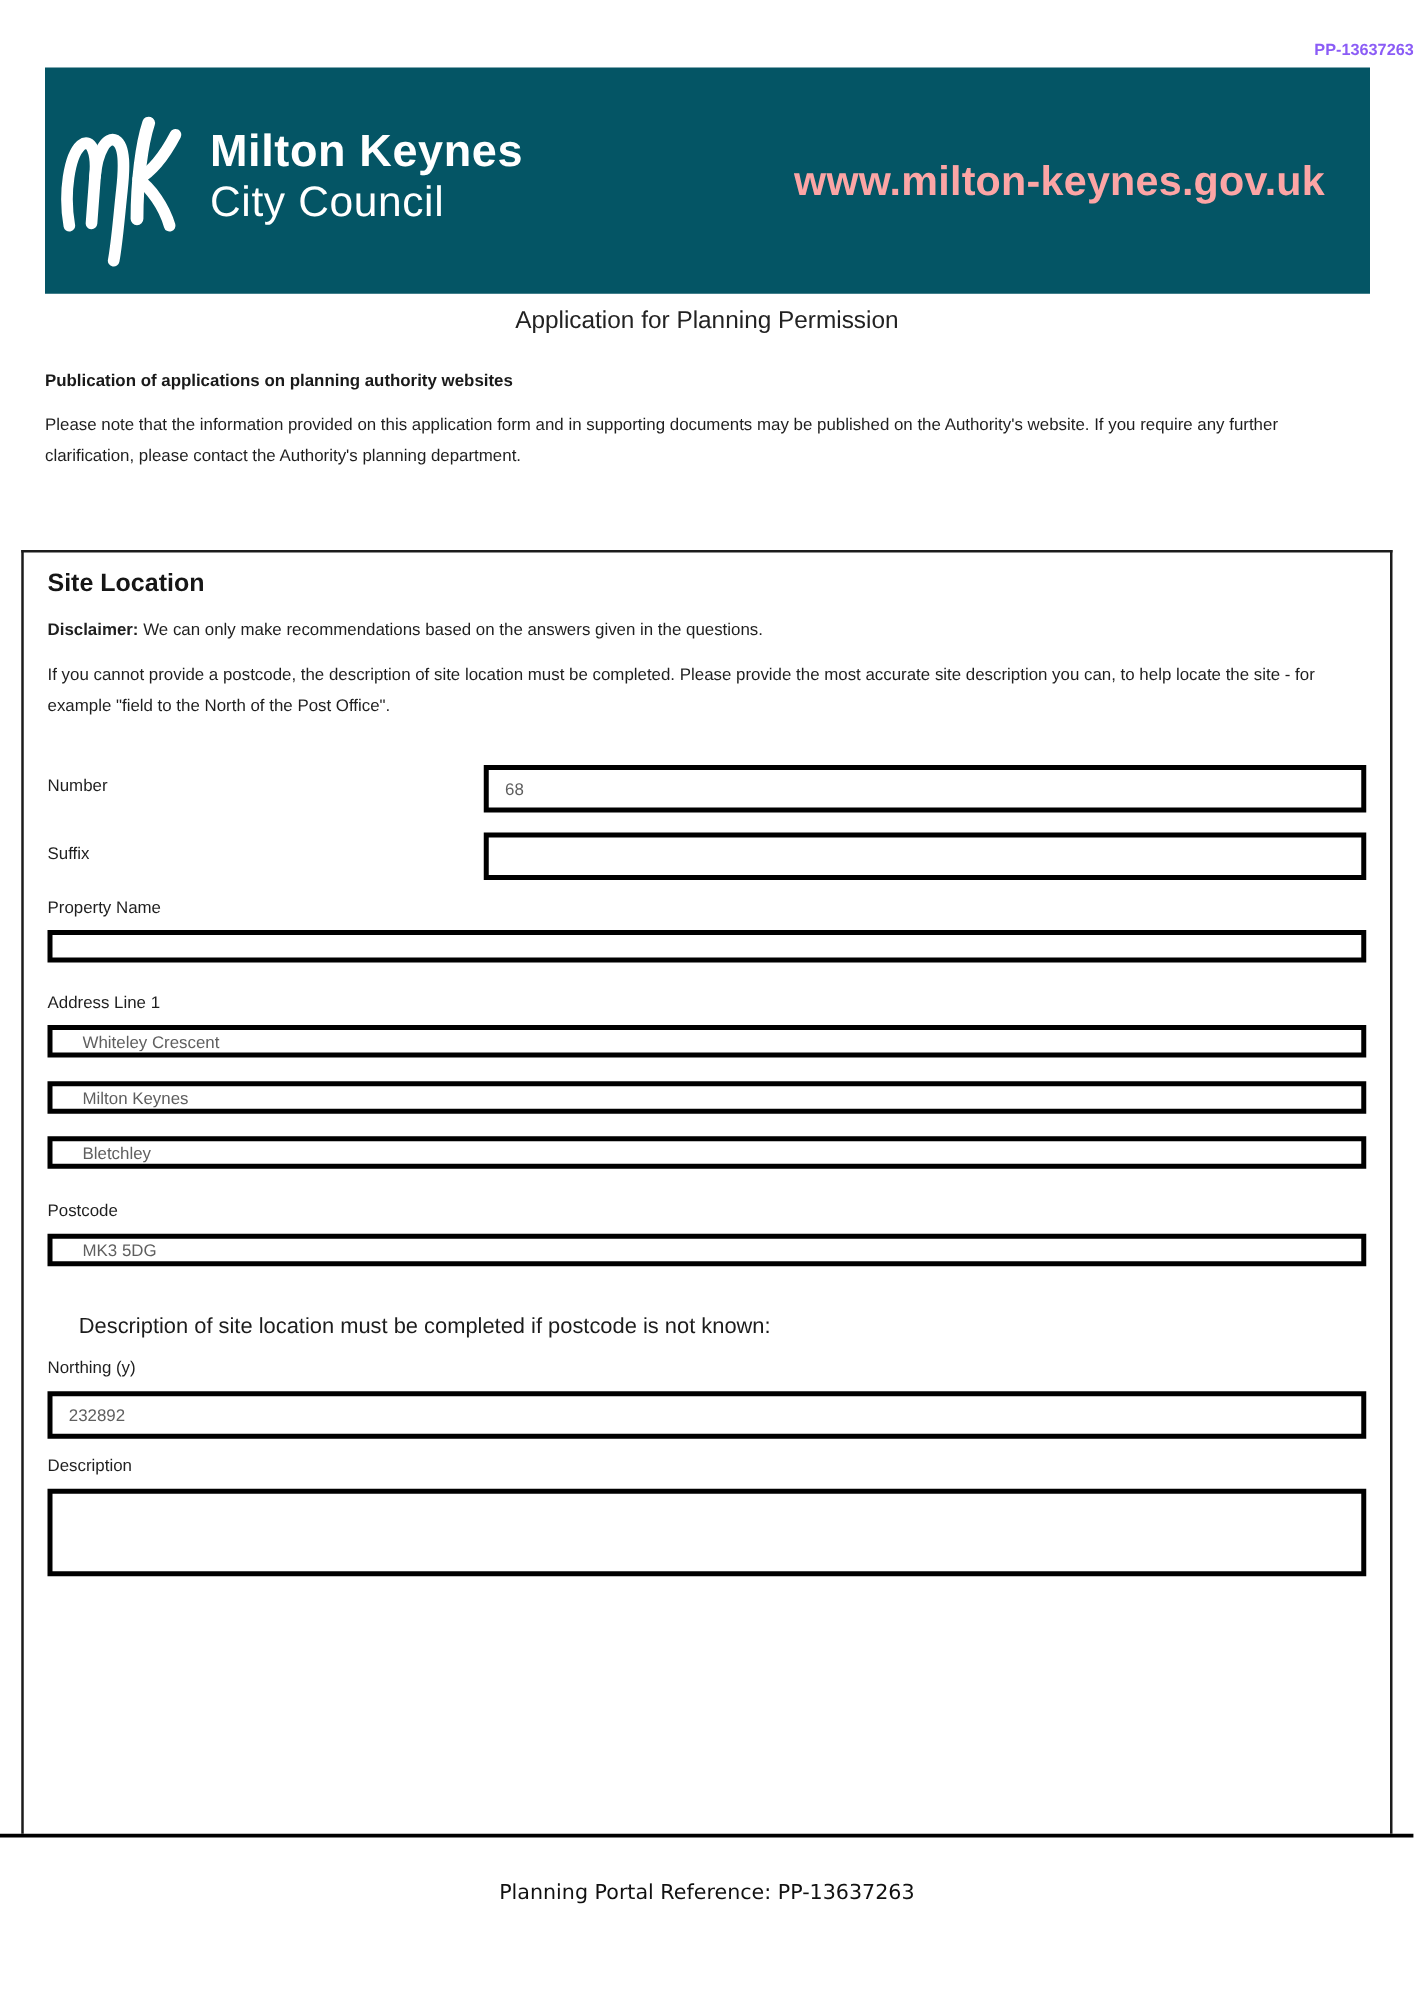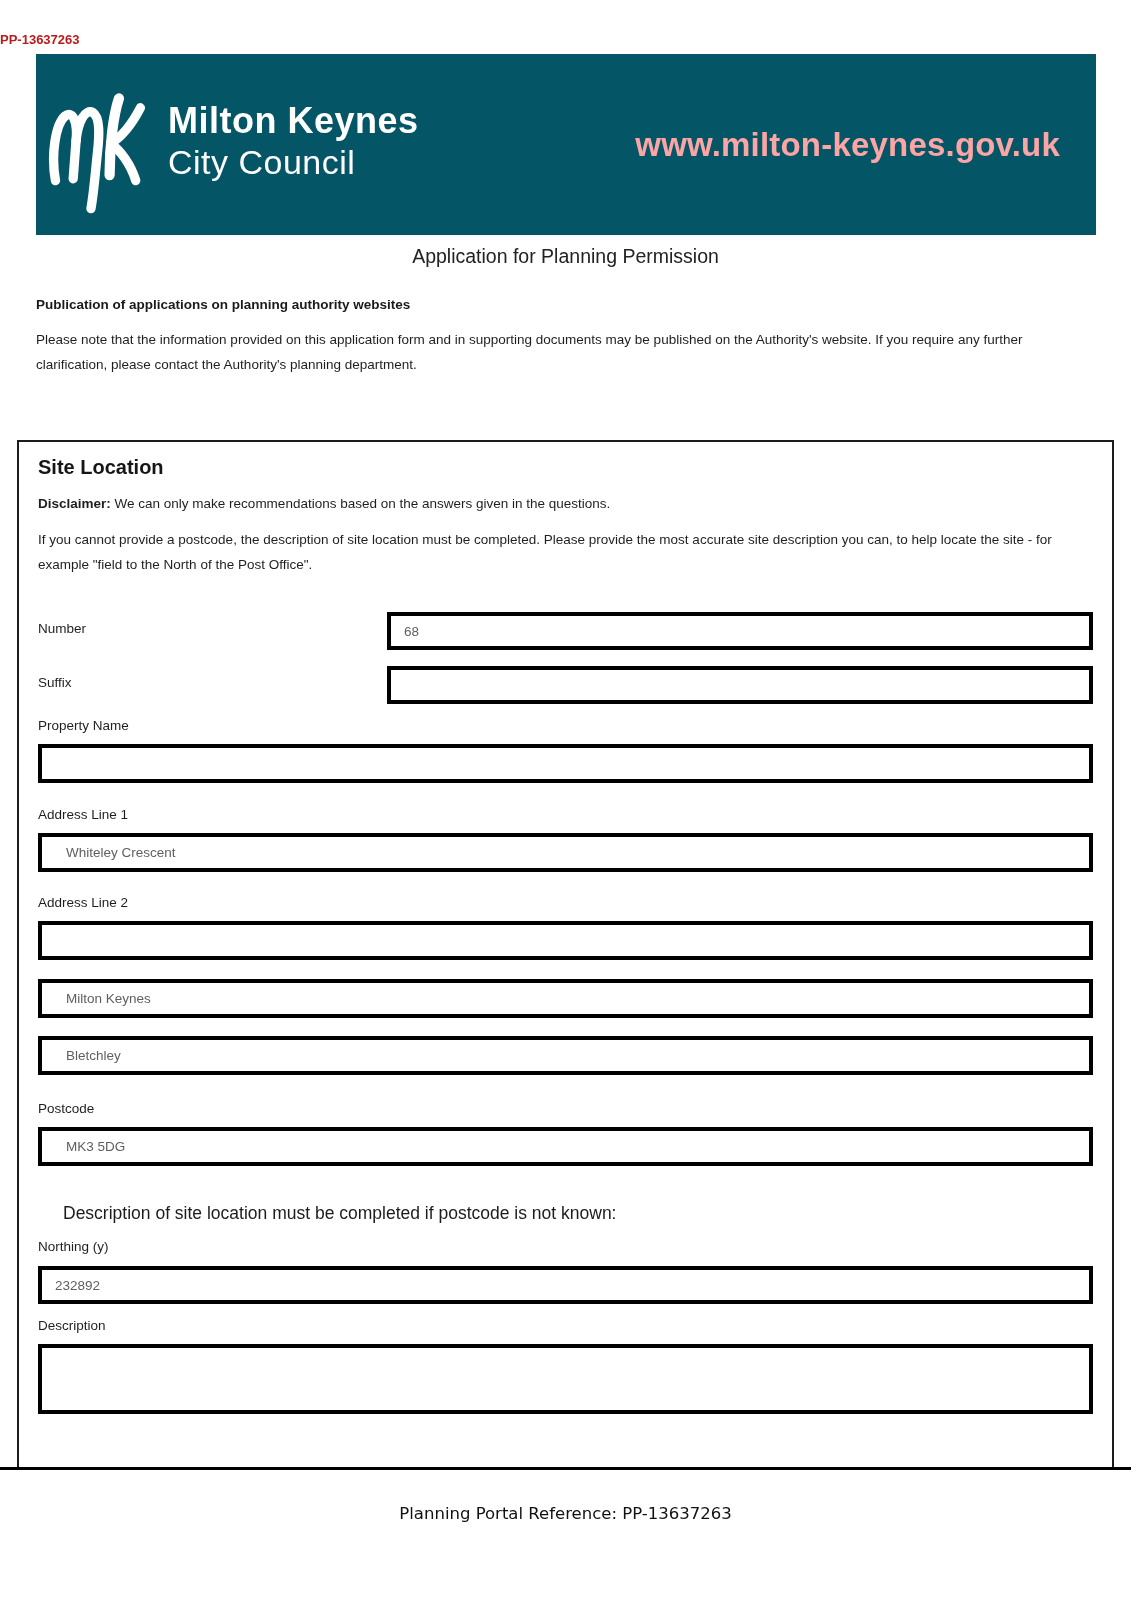--- a/index.html
+++ b/index.html
@@ -10,24 +10,24 @@
     width: 1131px;
     height: 1600px;
     margin: 0 auto;
     background: #ffffff;
     overflow: hidden;
   }
 
   
   .pp-top {
     padding-top: 32px;
-    text-align: left;
+    text-align: right;
     font-size: 13px;
     font-weight: bold;
-    color: #b91c1c;
+    color: #8b5cf6;
   }
 
   
   .banner {
     margin: 7px 35px 0 36px;
     height: 181px;
     background: #045565;
     display: flex;
     align-items: center;
     justify-content: space-between;
@@ -76,21 +76,21 @@
   }
 
   .inline-row { display: flex; align-items: stretch; }
   .row-number { margin-top: 35px; }
   .row-suffix { margin-top: 16px; }
   .inline-row .lbl { width: 349px; flex: 0 0 349px; padding-top: 9px; }
   .inline-row input { flex: 1; height: 38px; }
 
   .field { margin-top: 23px; }
   .field .lbl { display: block; margin-bottom: 11px; }
-  .field input { width: 100%; height: 39px; padding-left: 24px; }
+  .field input { width: 100%; height: 26px; padding-left: 24px; }
   .field-property { margin-top: 14px; }
   .field-address1 { margin-top: 24px; }
   .field-address3 { margin-top: 19px; }
   .field-town { margin-top: 18px; }
   .field-postcode { margin-top: 26px; }
 
   .desc-heading { margin-top: 37px; font-size: 17.5px; font-weight: 400; color: #1c1c1c; margin-left: 25px; }
 
   .coords { display: flex; gap: 28px; margin-top: 15px; }
   .coord { flex: 1; }
@@ -163,24 +163,20 @@
     <div class="field field-property">
       <span class="lbl">Property Name</span>
       <input type="text" value="" style="">
     </div>
 
     <div class="field field-address1">
       <span class="lbl">Address Line 1</span>
       <input type="text" value="Whiteley Crescent" style="">
     </div>
 
-    <div class="field">
-      <span class="lbl">Address Line 2</span>
-      <input type="text" value="" style="">
-    </div>
 
     <div class="field field-address3">
       <input type="text" value="Milton Keynes" style="">
     </div>
 
     <div class="field field-town">
       <input type="text" value="Bletchley" style="">
     </div>
 
     <div class="field field-postcode">

